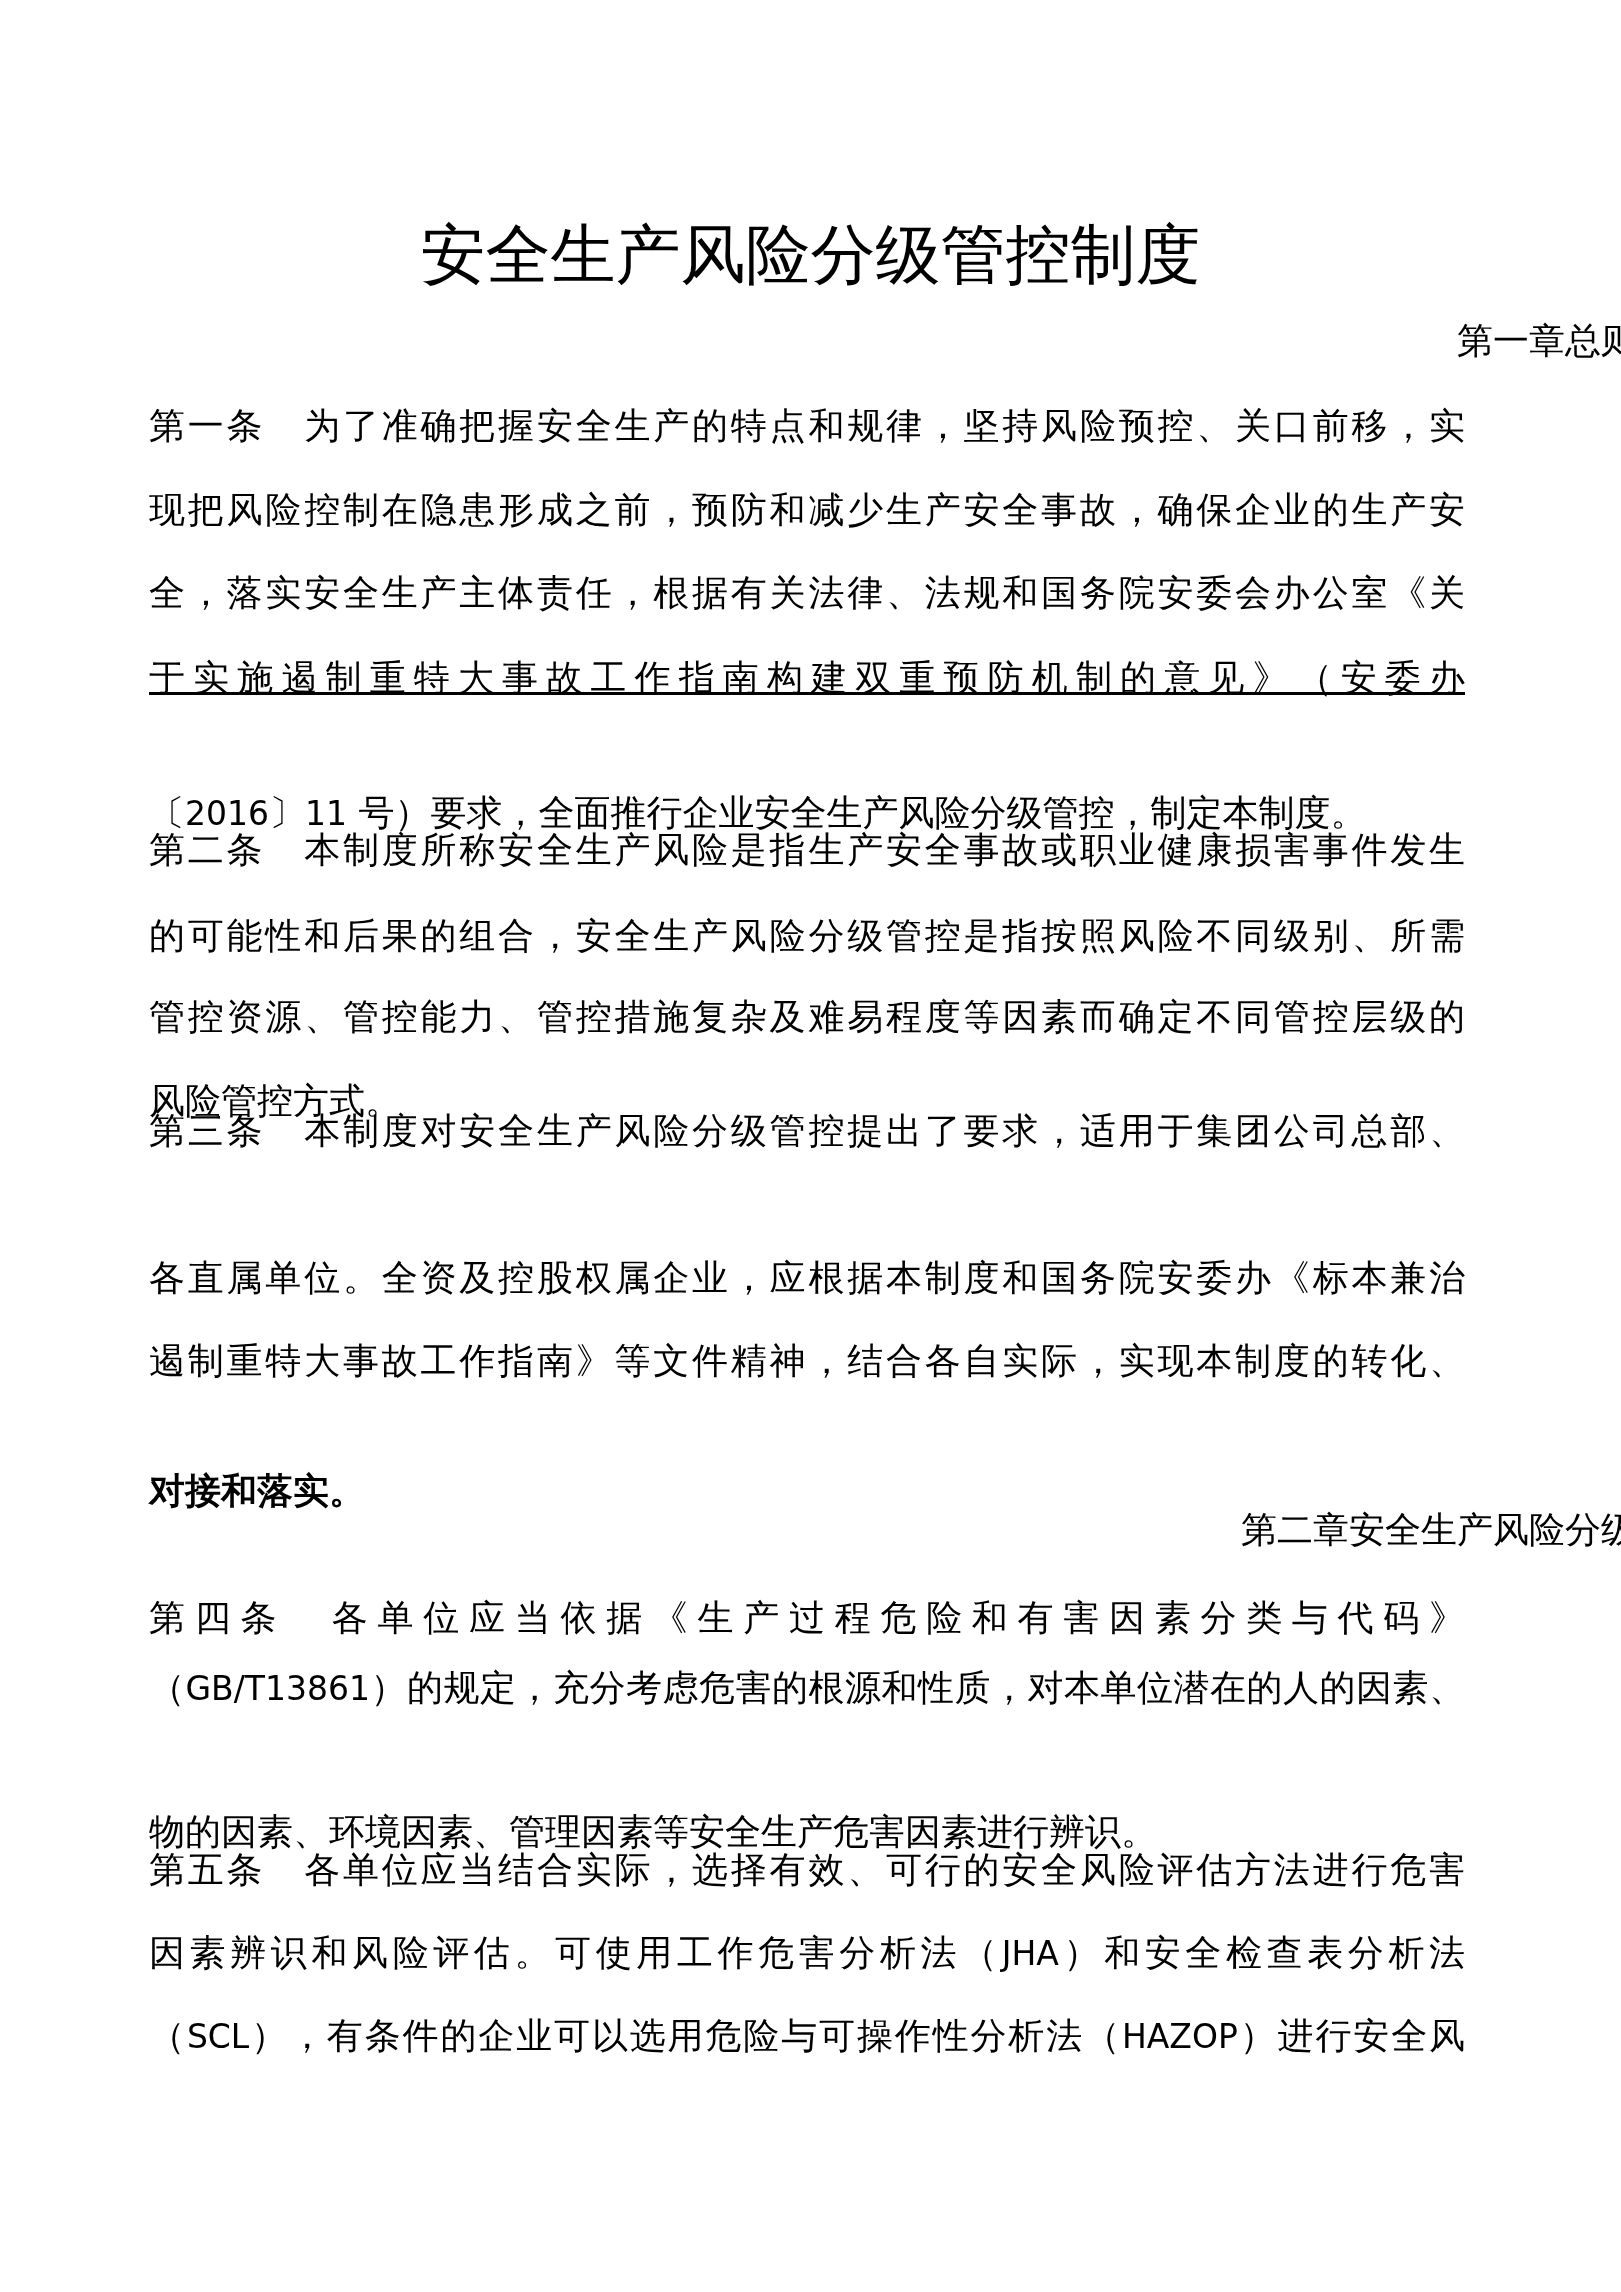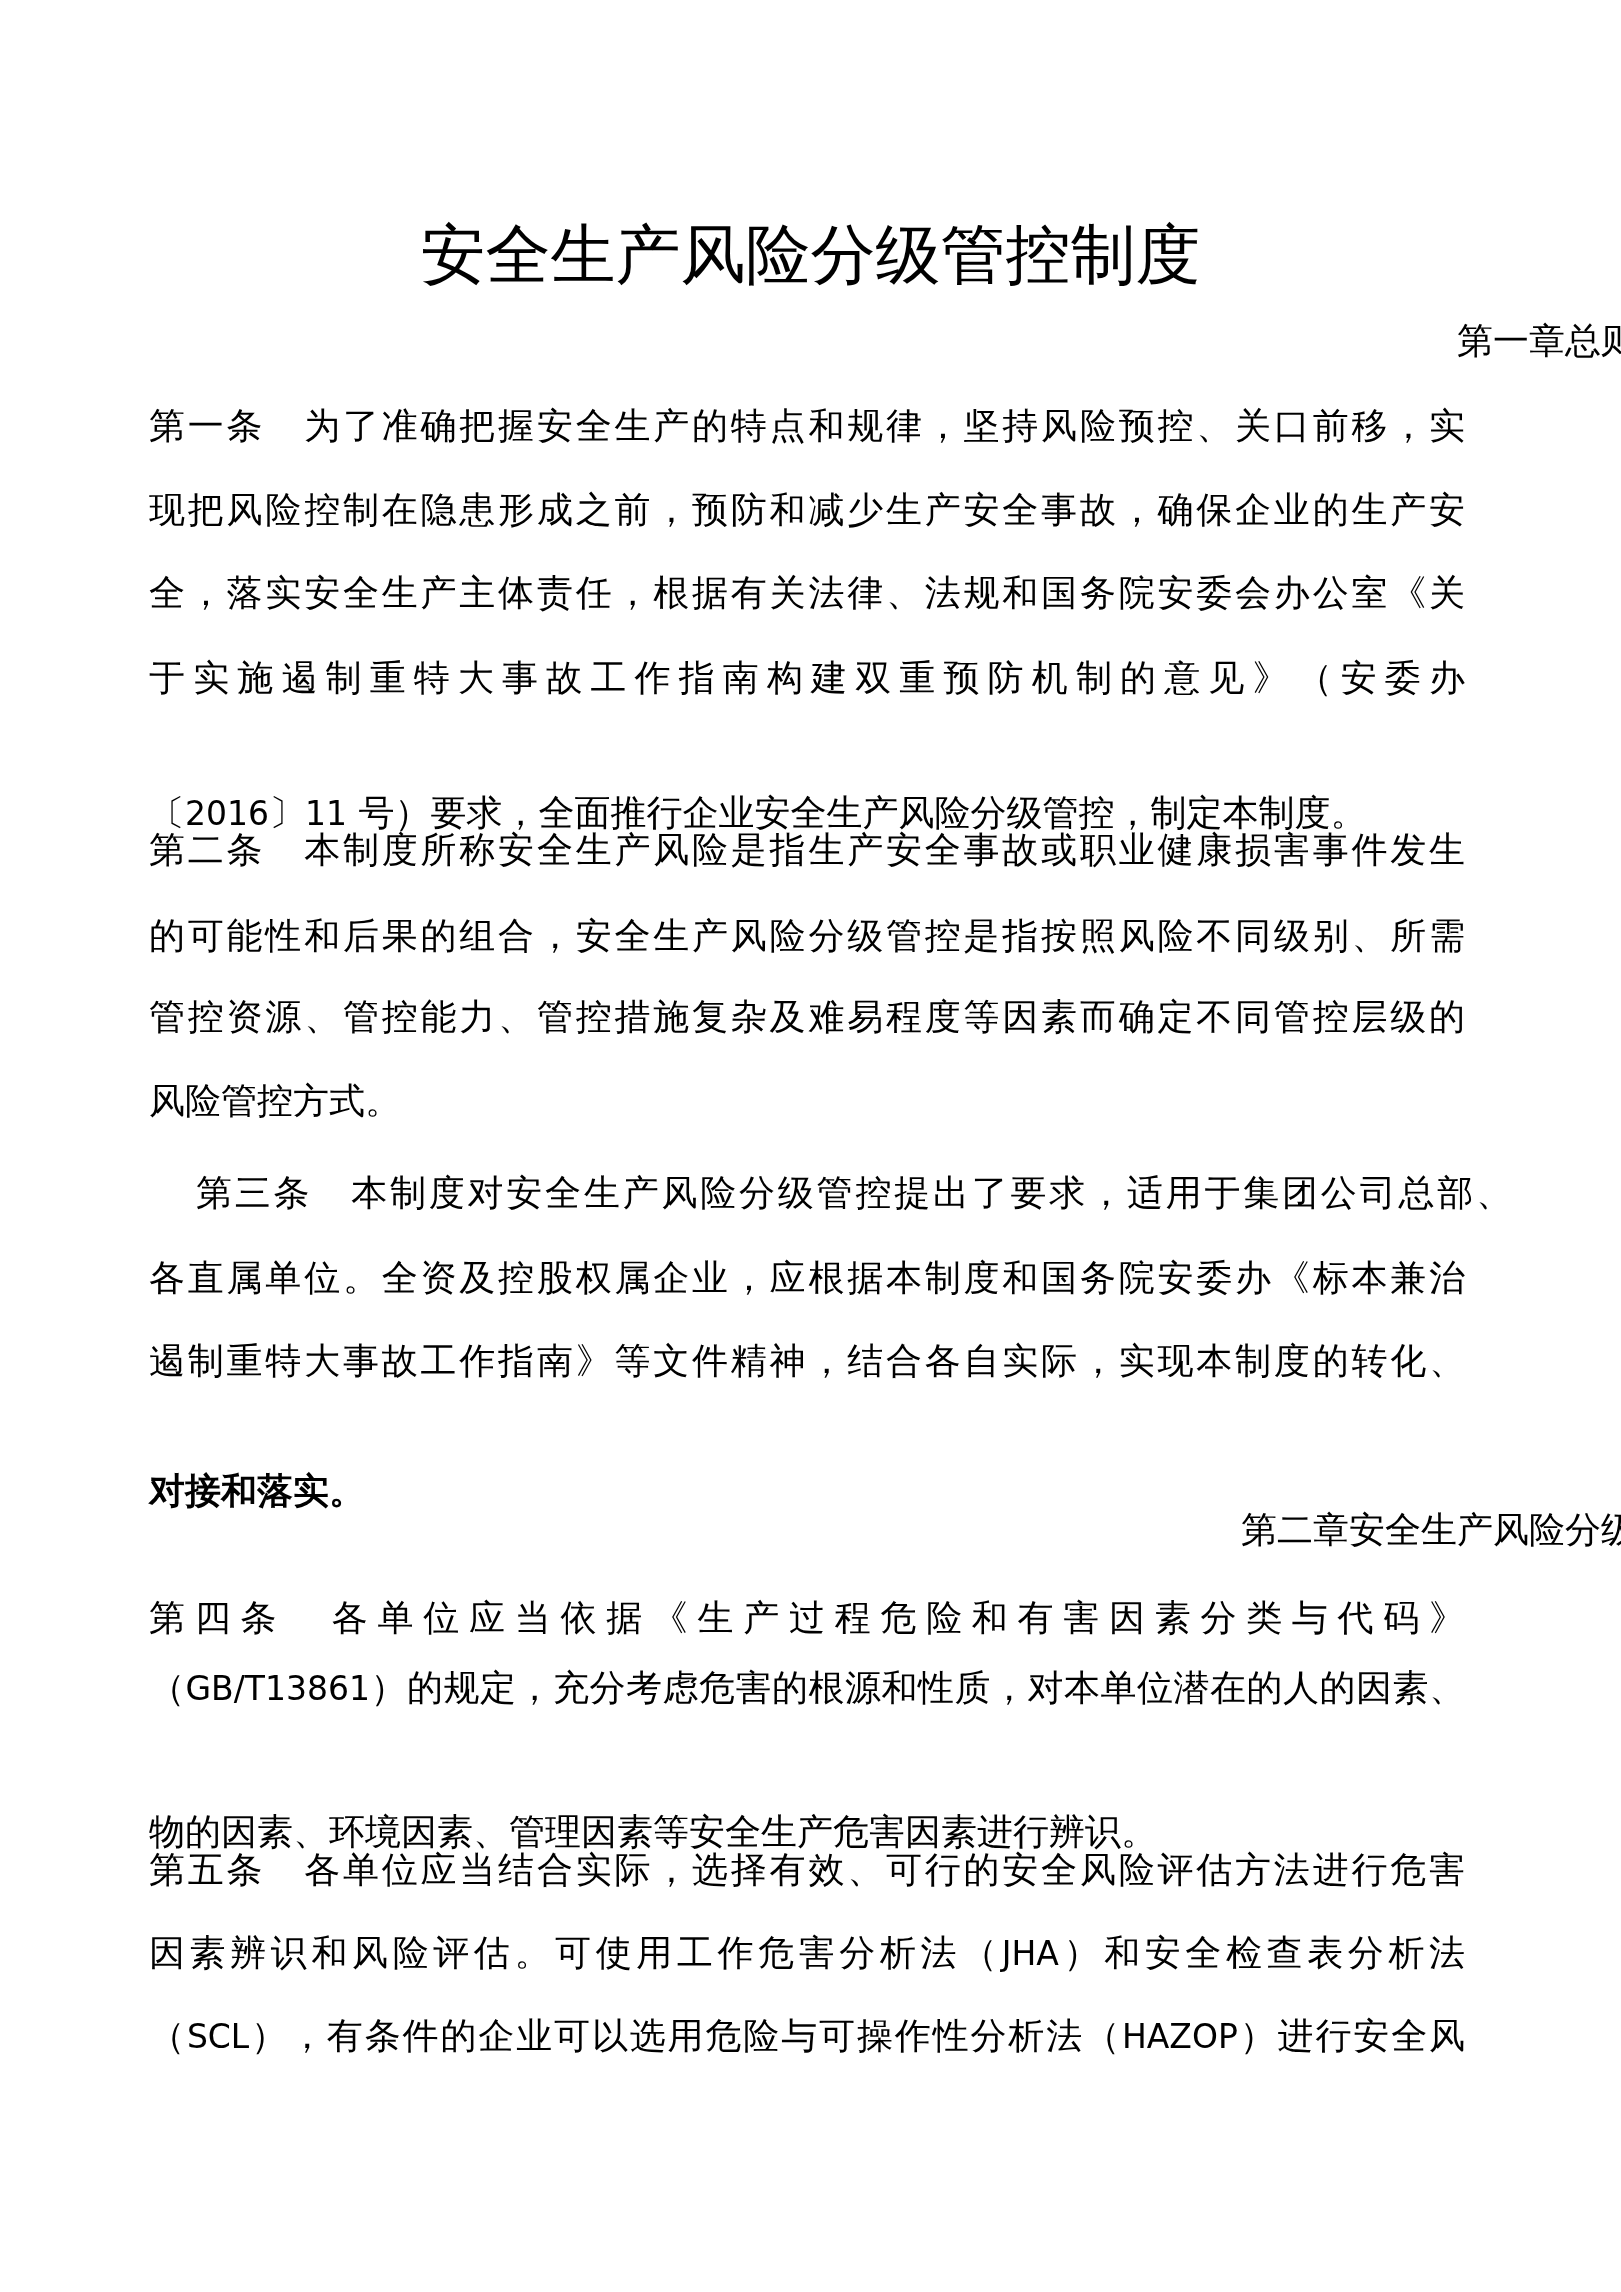--- a/index.html
+++ b/index.html
@@ -19,27 +19,27 @@
 </head>
 <body>
 
 <div class="page">
   <div class="title">安全生产风险分级管控制度</div>
   <div id="content">
       <div class="chapter" style="top: 316px;">第一章总则</div>
       <div class="line full" style="top: 401px;">第一条　为了准确把握安全生产的特点和规律，坚持风险预控、关口前移，实</div>
       <div class="line full" style="top: 485px;">现把风险控制在隐患形成之前，预防和减少生产安全事故，确保企业的生产安</div>
       <div class="line full" style="top: 568px;">全，落实安全生产主体责任，根据有关法律、法规和国务院安委会办公室《关</div>
-      <div class="line full" style="top: 653px;">于实施遏制重特大事故工作指南构建双重预防机制的意见》（安委办</div>
+      <div class="line full" style="top: 653px; text-decoration: underline;">于实施遏制重特大事故工作指南构建双重预防机制的意见》（安委办</div>
       <div class="line last" style="top: 740px;">〔<span class="lat">2016</span>〕<span class="lat">11</span> 号）要求，全面推行企业安全生产风险分级管控，制定本制度。</div>
       <div class="line full" style="top: 825px;">第二条　本制度所称安全生产风险是指生产安全事故或职业健康损害事件发生</div>
       <div class="line full" style="top: 911px;">的可能性和后果的组合，安全生产风险分级管控是指按照风险不同级别、所需</div>
       <div class="line full" style="top: 992px;">管控资源、管控能力、管控措施复杂及难易程度等因素而确定不同管控层级的</div>
       <div class="line last" style="top: 1028px;">风险管控方式。</div>
-      <div class="line full" style="top: 1168px; margin-left: 47px;">第三条　本制度对安全生产风险分级管控提出了要求，适用于集团公司总部、</div>
+      <div class="line full" style="top: 1106px;">第三条　本制度对安全生产风险分级管控提出了要求，适用于集团公司总部、</div>
       <div class="line full" style="top: 1253px;">各直属单位。全资及控股权属企业，应根据本制度和国务院安委办《标本兼治</div>
       <div class="line full" style="top: 1336px;">遏制重特大事故工作指南》等文件精神，结合各自实际，实现本制度的转化、</div>
       <div class="line last" style="top: 1418px; font-weight: bold;">对接和落实。</div>
       <div class="chapter" style="top: 1505px;">第二章安全生产风险分级</div>
       <div class="line full" style="top: 1593px;">第四条　各单位应当依据《生产过程危险和有害因素分类与代码》</div>
       <div class="line full" style="top: 1663px;">（<span class="lat">GB/T13861</span>）的规定，充分考虑危害的根源和性质，对本单位潜在的人的因素、</div>
       <div class="line last" style="top: 1759px;">物的因素、环境因素、管理因素等安全生产危害因素进行辨识。</div>
       <div class="line full" style="top: 1845px;">第五条　各单位应当结合实际，选择有效、可行的安全风险评估方法进行危害</div>
       <div class="line full" style="top: 1928px;">因素辨识和风险评估。可使用工作危害分析法（<span class="lat">JHA</span>）和安全检查表分析法</div>
       <div class="line full" style="top: 2011px;">（<span class="lat">SCL</span>），有条件的企业可以选用危险与可操作性分析法（<span class="lat">HAZOP</span>）进行安全风</div>

